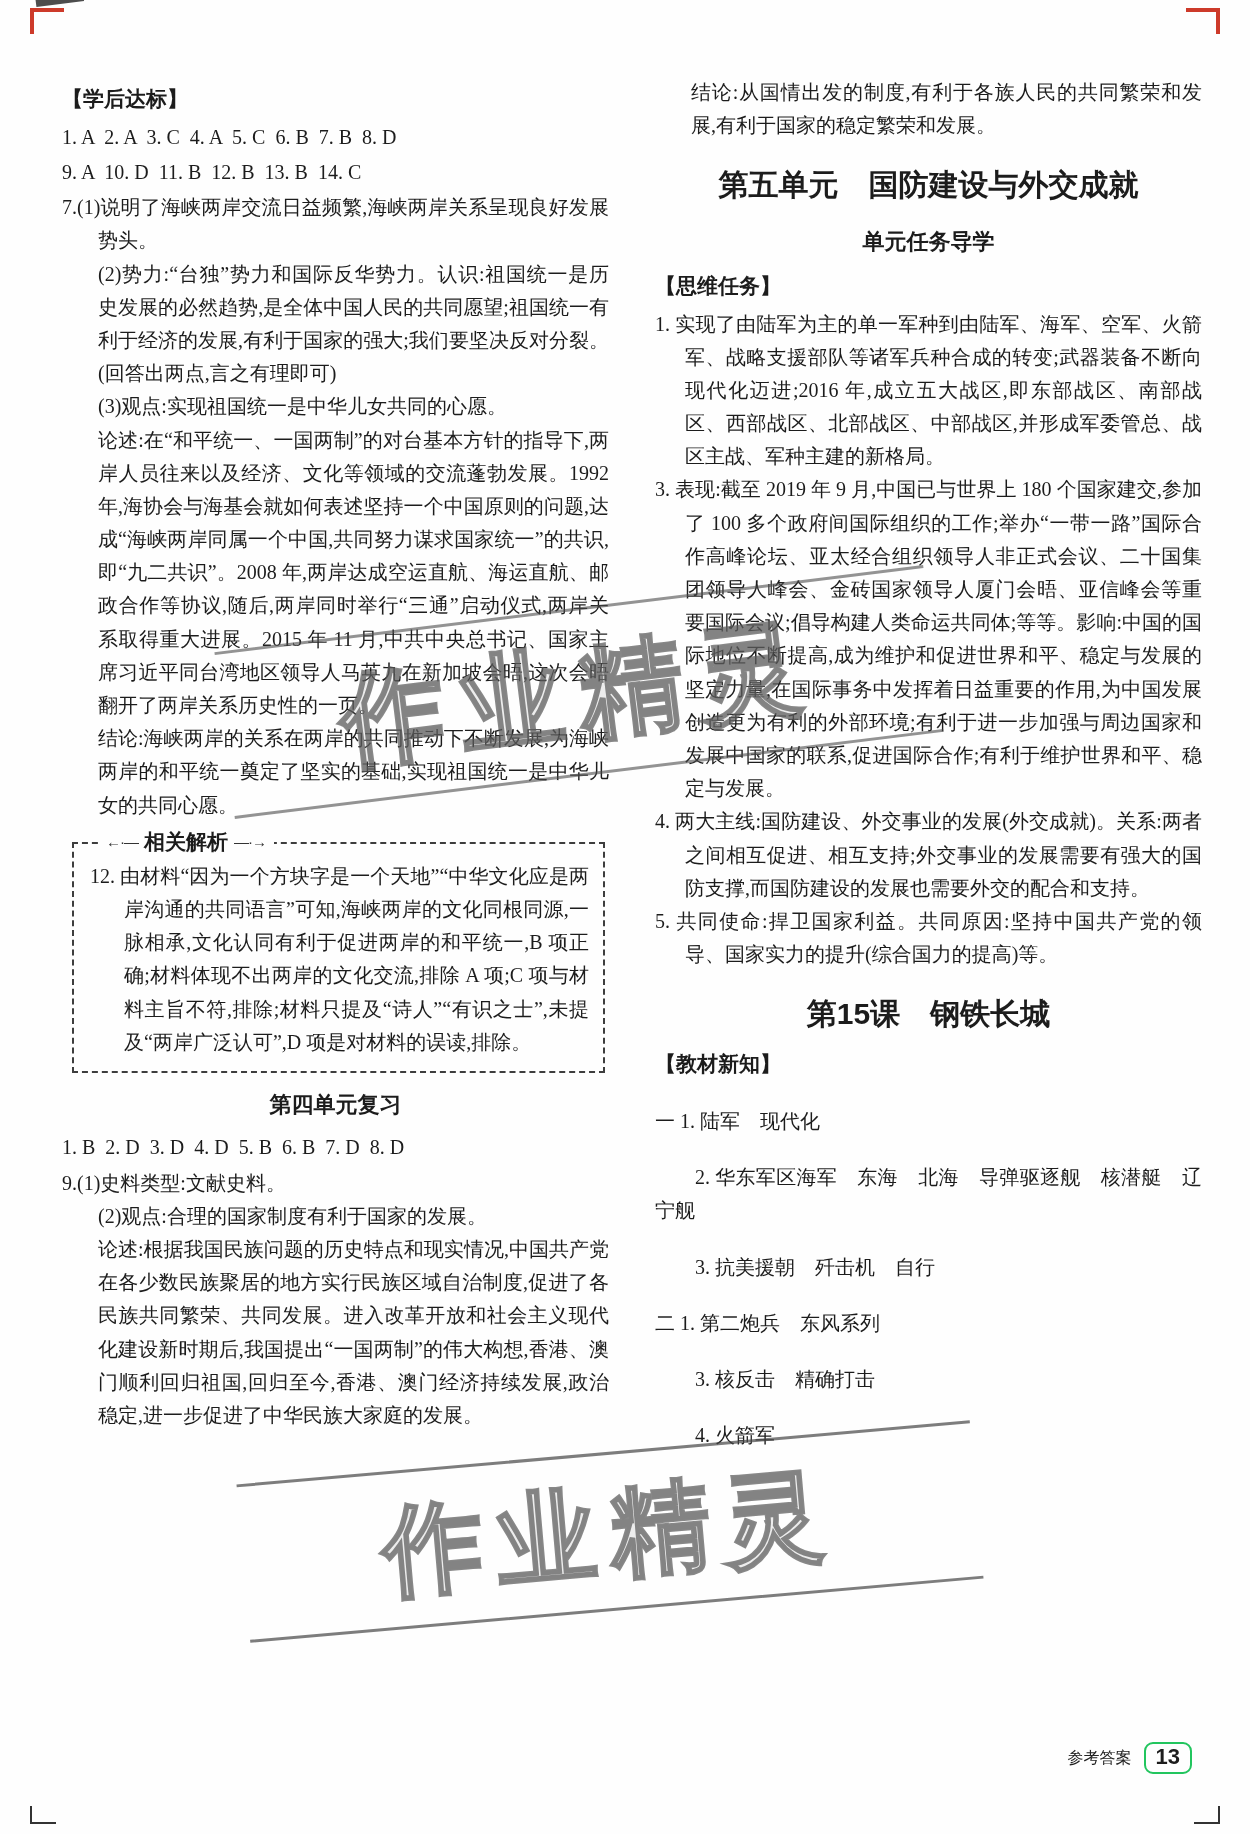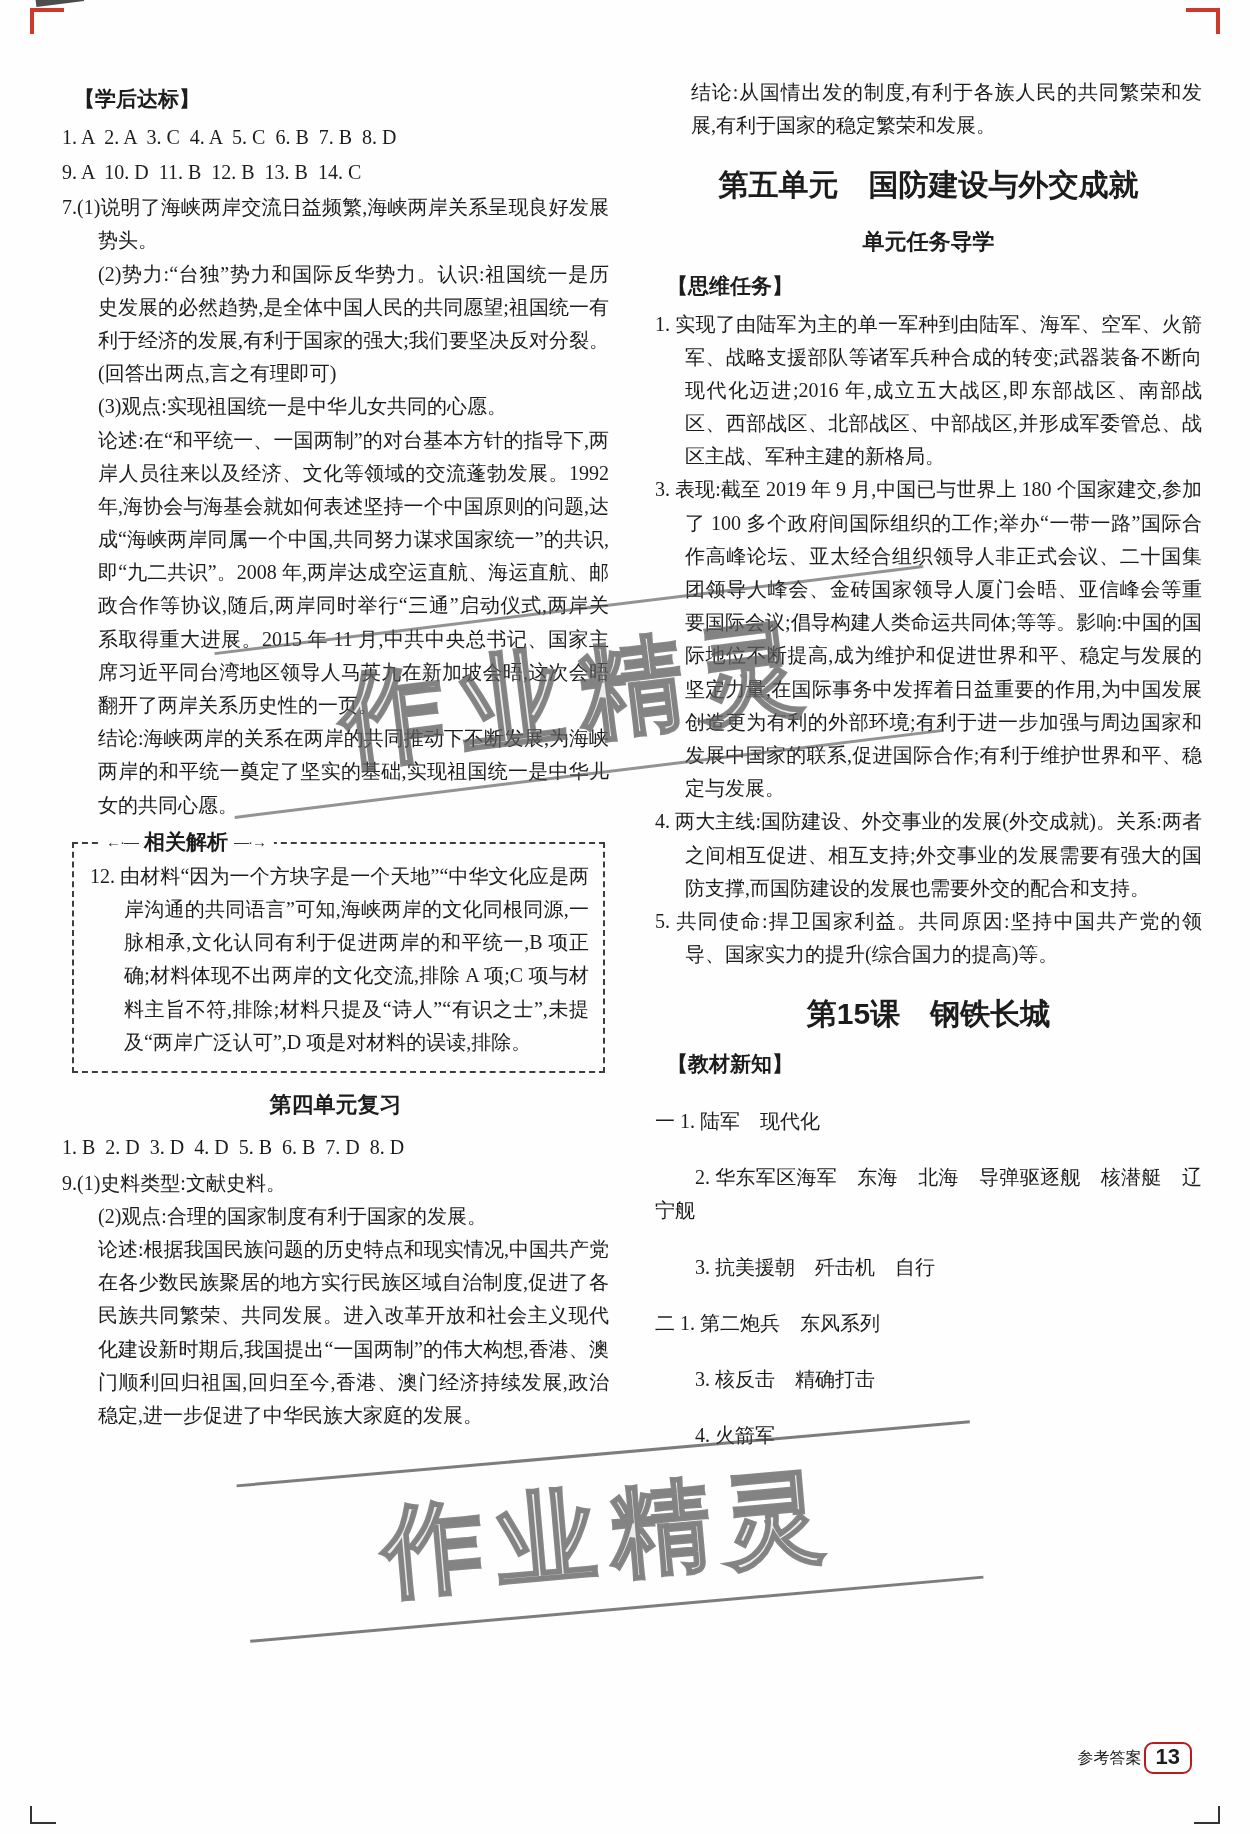--- a/index.html
+++ b/index.html
@@ -11,21 +11,21 @@
     color:#1c1c1c;
     font-family:"Liberation Serif","DejaVu Serif",serif;
     overflow:hidden;
   }
   .columns { display:flex; gap:46px; padding:76px 62px 0 62px; }
   .col { width:547px; flex:0 0 auto; font-size:20px; line-height:1.66; text-align:justify; }
   p { margin:0; }
 
   .bracket-header {
     font-family:"Liberation Sans","DejaVu Sans",sans-serif;
-    font-weight:700; font-size:21px; margin:6px 0 4px 12px; text-align:left;
+    font-weight:700; font-size:21px; margin:6px 0 4px 0; text-align:left;
   }
   .center-title {
     text-align:center; font-weight:700; font-size:22px;
     font-family:"Liberation Sans","DejaVu Sans",sans-serif;
     margin:14px 0 8px 0;
   }
   .center-title.big { font-size:30px; margin-top:18px; }
 
   .ans { white-space:pre-wrap; margin:2px 0; }
 
@@ -46,26 +46,26 @@
   .analysis-box .body { padding-left:34px; text-indent:-34px; }
   .box-title {
     position:absolute; top:-16px; left:24px;
     background:#fefefe; padding:0 8px;
     display:flex; align-items:center; gap:6px;
     font-family:"Liberation Sans","DejaVu Sans",sans-serif;
     font-weight:700; font-size:21px; line-height:1.3;
   }
   .decor { font-weight:400; font-size:15px; color:#333; letter-spacing:-1px; }
 
-  .footer { position:absolute; right:58px; bottom:60px; display:flex; align-items:center; gap:2px; }
+  .footer { position:absolute; right:58px; bottom:60px; display:flex; align-items:center; gap:12px; }
   .footer-label { font-size:16px; color:#222; font-family:"Liberation Sans","DejaVu Sans",sans-serif; }
   .pagenum {
     font-size:22px; font-weight:700;
     font-family:"Liberation Sans","DejaVu Sans",sans-serif;
-    border:2px solid #b91c1c; border-radius:9px; padding:0 10px 2px 10px;
+    border:2px solid #22c55e; border-radius:9px; padding:0 10px 2px 10px;
   }
 
   .watermark {
     position:absolute; pointer-events:none; z-index:6;
     text-align:center; font-weight:700;
     font-family:"Liberation Sans","DejaVu Sans",sans-serif;
     color:rgba(140,140,140,0.16);
     -webkit-text-stroke:2.5px rgba(90,90,90,0.72);
   }
   .wm-center {

